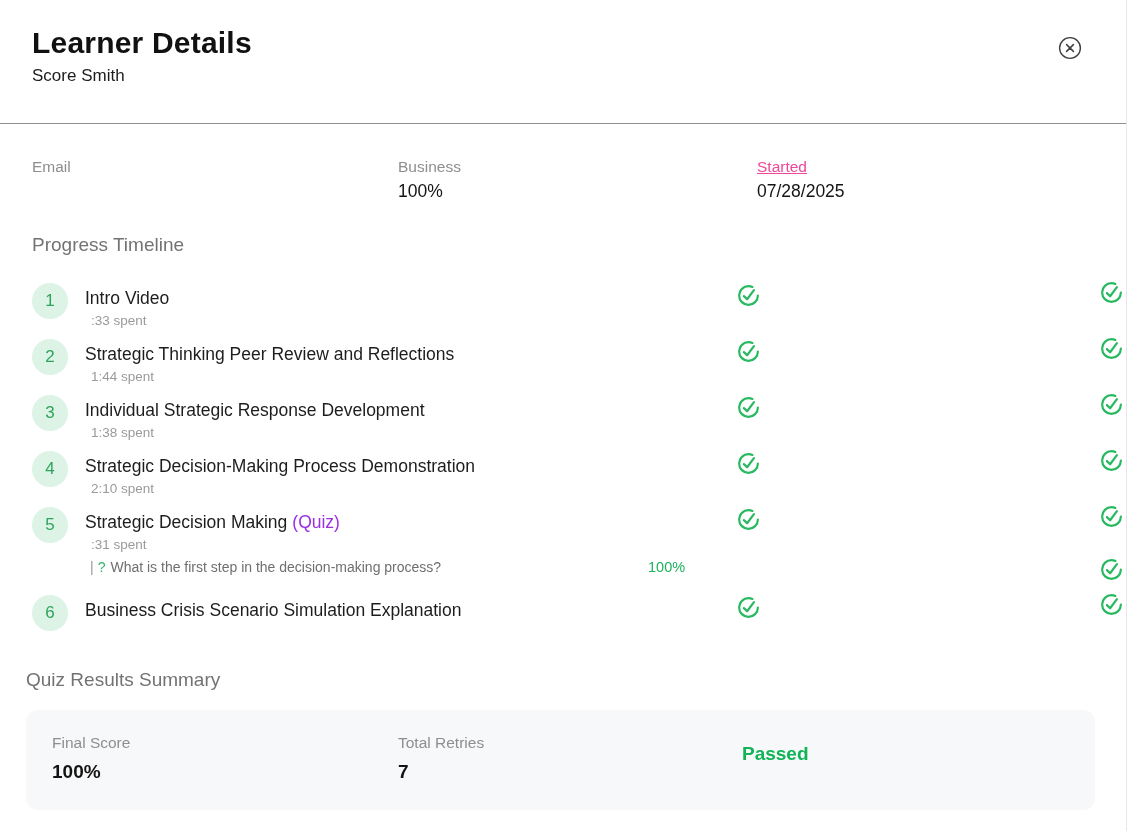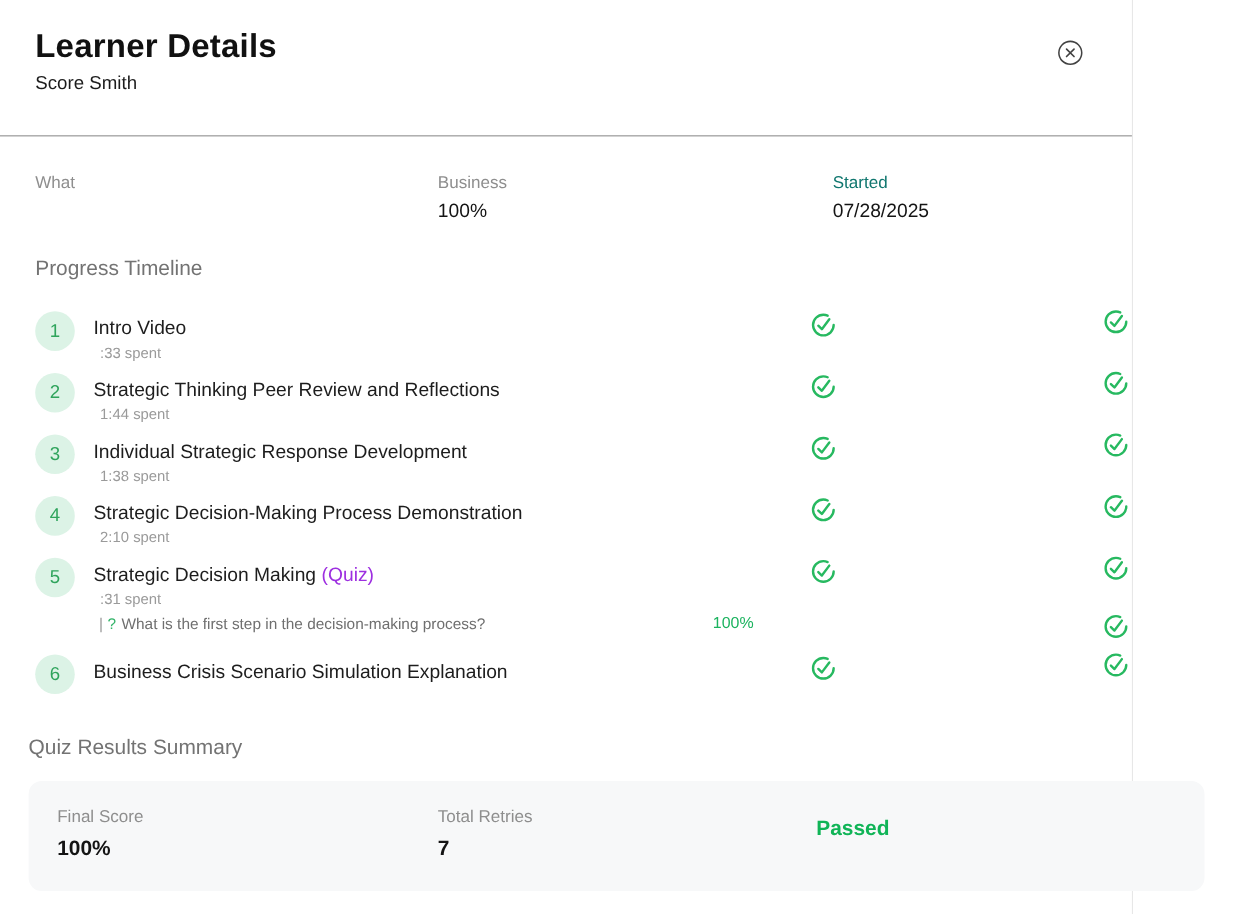--- a/index.html
+++ b/index.html
@@ -1,33 +1,33 @@
 <!DOCTYPE html>
 <html><head>
 <meta charset="utf-8">
 <style>
   * { margin:0; padding:0; box-sizing:border-box; }
   html,body { width:1140px; height:831px; background:#ffffff; overflow:hidden;
     font-family:"Liberation Sans", sans-serif; -webkit-font-smoothing:antialiased; }
-  .modal { position:relative; width:1030px; height:831px; background:#fff;
+  .modal { position:relative; width:1127px; height:831px; background:#fff;
     border-right:1px solid #e7e7e7; }
 
   
   .hdr { padding:26px 32px 0 32px; position:relative; }
   .hdr h1 { font-size:30px; font-weight:700; color:#111; letter-spacing:.2px; }
   .hdr .subtitle { font-size:17px; color:#1c1c1c; margin-top:6px; }
   .close-btn { position:absolute; top:36px; right:44px; width:24px; height:24px;
     background:none; border:none; cursor:pointer; padding:0; }
   .divider { border:none; border-top:1px solid #8f8f8f; margin-top:37px; }
 
   
   .info-row { display:grid; grid-template-columns:366px 359px auto;
     padding:34px 0 0 32px; }
   .info-label { font-size:15.5px; color:#8e8e8e; }
-  .info-label.purple { color:#0f766e; }
+  .info-label.purple { color:#ec4899;text-decoration:underline; }
   .info-value { font-size:17.5px; color:#141414; margin-top:5px; }
 
   
   .timeline { padding:0 0 0 32px; }
   .timeline h2, .summary h2 { font-size:19px; font-weight:400; color:#737373; }
   .timeline h2 { margin-top:32px; }
   #timeline-rows { margin-top:27px; }
   .t-row { position:relative; display:flex; min-height:48px; margin-bottom:8px; }
   .num-circle { flex:0 0 36px; width:36px; height:36px; border-radius:50%;
     background:#dcf3e6; color:#2fa45c; font-size:17px; display:flex;
@@ -68,21 +68,21 @@
         <circle cx="12" cy="12" r="10.4" stroke="#424242" stroke-width="1.4"></circle>
         <path d="M8.6 8.6 L15.4 15.4 M15.4 8.6 L8.6 15.4" stroke="#424242" stroke-width="1.5" stroke-linecap="round"></path>
       </svg>
     </button>
   </div>
 
   <hr class="divider">
 
   <div class="info-row">
     <div>
-      <div class="info-label">What</div>
+      <div class="info-label">Email</div>
     </div>
     <div>
       <div class="info-label">Business</div>
       <div class="info-value">100%</div>
     </div>
     <div>
       <div class="info-label purple">Started</div>
       <div class="info-value">07/28/2025</div>
     </div>
   </div>

